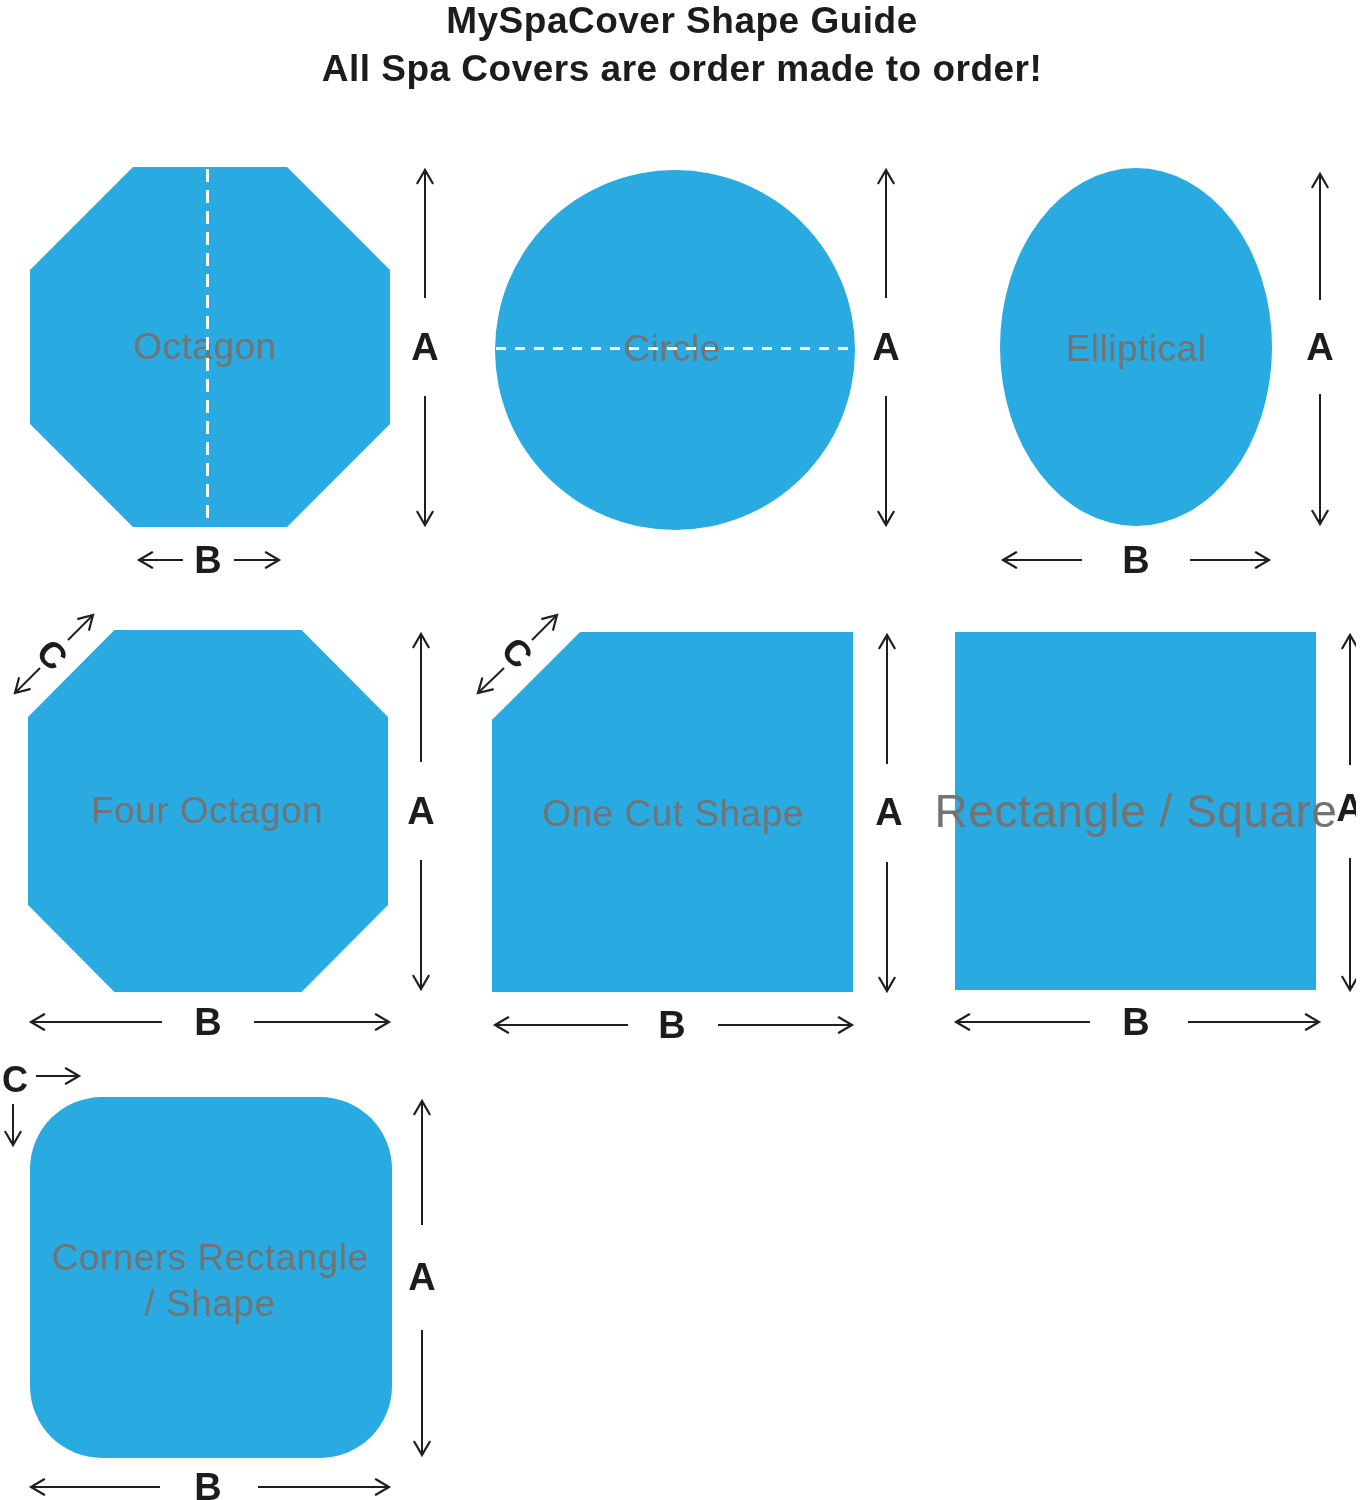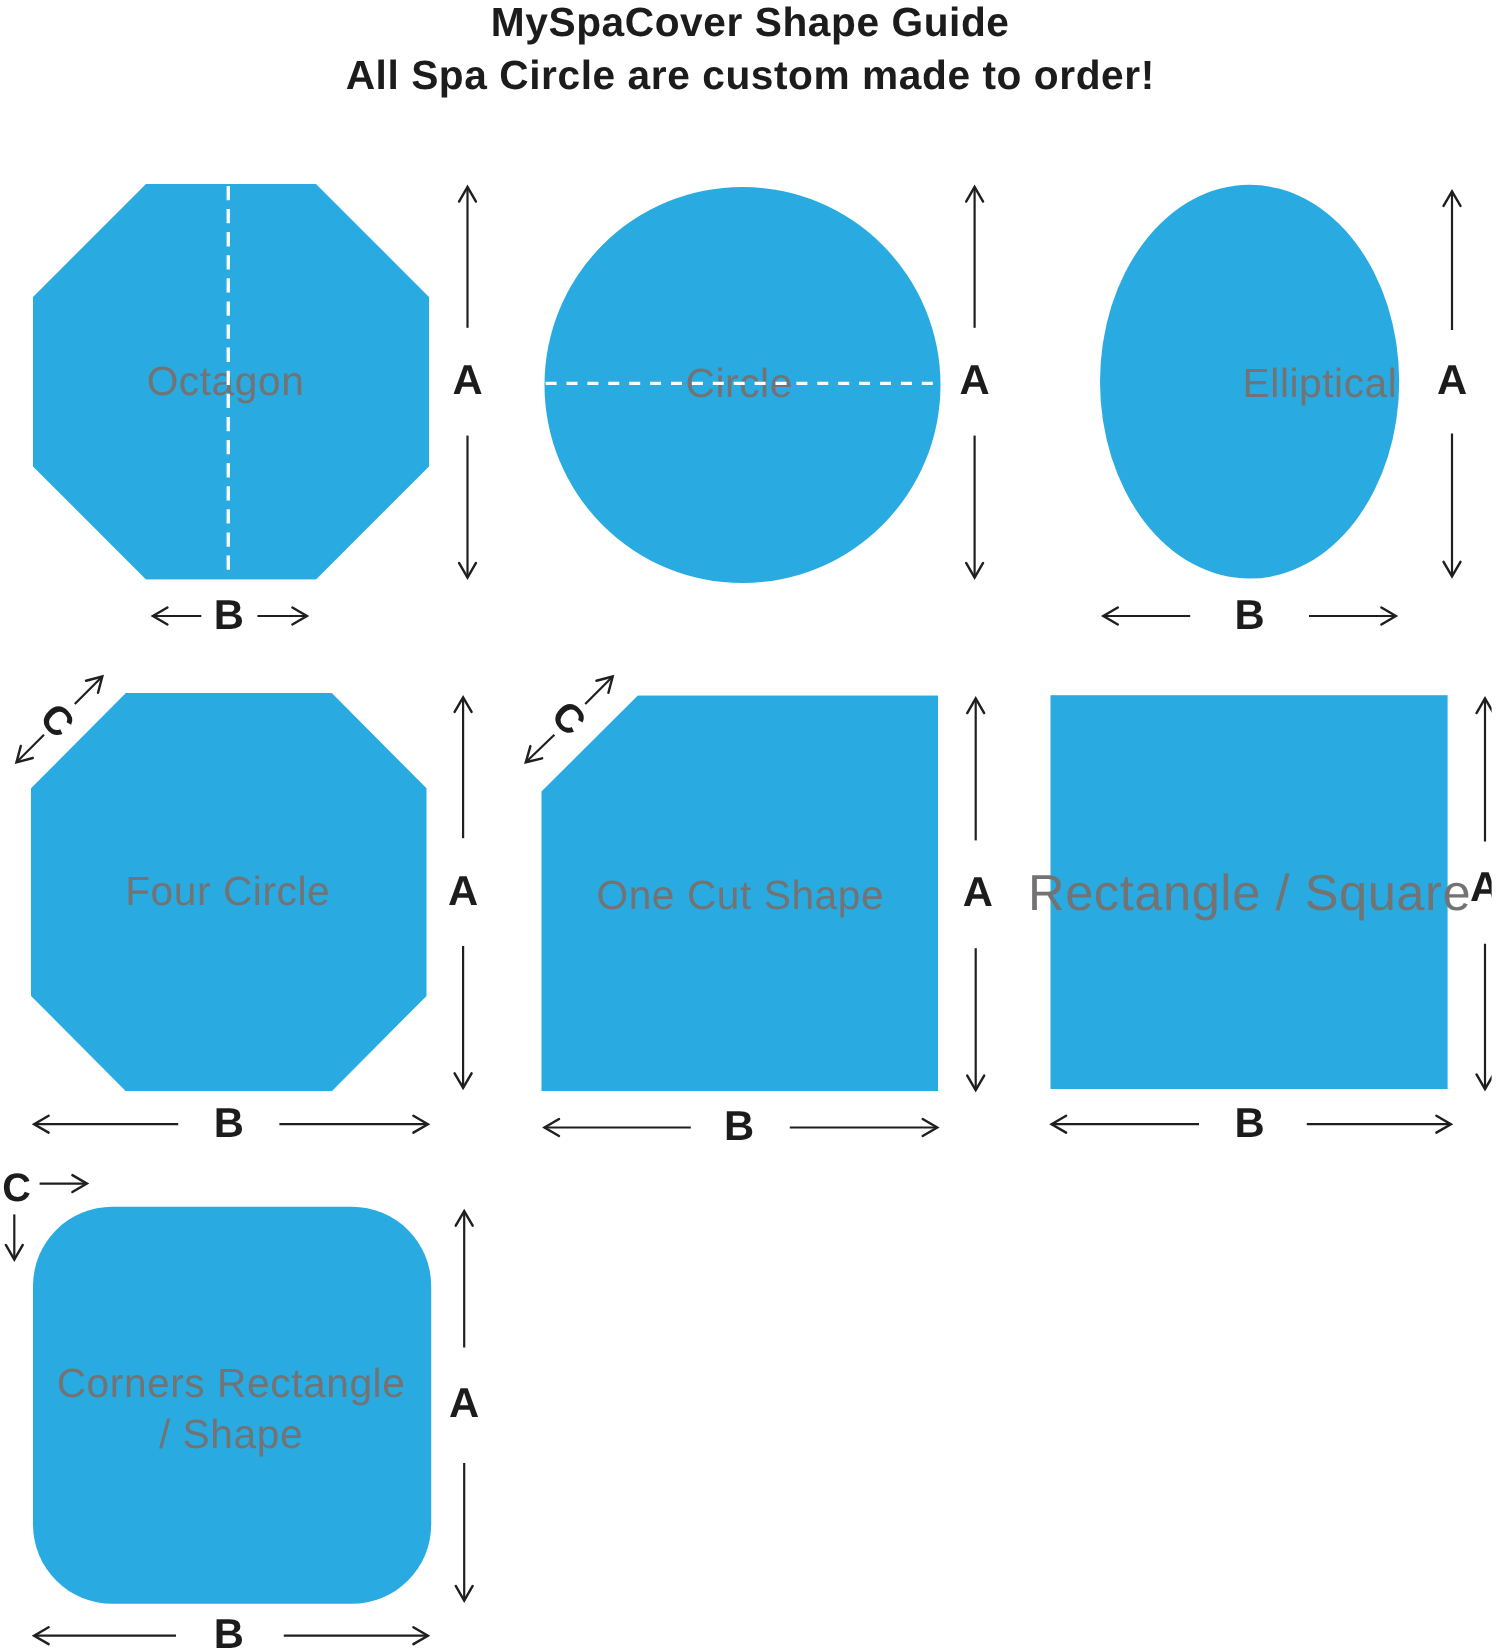--- a/index.html
+++ b/index.html
@@ -36,35 +36,35 @@
   .dim-c-rot{transform:translate(-50%,-50%) rotate(45deg);}
   .overlay{position:absolute;left:0;top:0;z-index:4;pointer-events:none;}
 </style>
 </head>
 <body>
 
 <div class="canvas">
 
   <div class="title-block">
     <div class="title-line">MySpaCover Shape Guide</div>
-    <div class="title-line">All Spa Circle are custom made to order!</div>
+    <div class="title-line">All Spa Covers are order made to order!</div>
   </div>
 
   <div class="shape shape-octagon"></div>
   <div class="shape shape-circle"></div>
   <div class="shape shape-ellipse"></div>
   <div class="shape shape-fourcorners"></div>
   <div class="shape shape-onecut"></div>
   <div class="shape shape-rect"></div>
   <div class="shape shape-rounded"></div>
 
   <div class="shape-label" style="left:205px;top:347px">Octagon</div>
   <div class="shape-label" style="left:672px;top:349px">Circle</div>
-  <div class="shape-label" style="left:1200px;top:349px">Elliptical</div>
-  <div class="shape-label" style="left:207px;top:811px">Four Circle</div>
+  <div class="shape-label" style="left:1136px;top:349px">Elliptical</div>
+  <div class="shape-label" style="left:207px;top:811px">Four Octagon</div>
   <div class="shape-label" style="left:673px;top:814px">One Cut Shape</div>
   <div class="shape-label" style="left:1136px;top:811px;font-size:46px">Rectangle / Square</div>
   <div class="shape-label" style="left:210px;top:1281px">
     <div class="lbl-line">Corners Rectangle</div>
     <div class="lbl-line">/ Shape</div>
   </div>
 
   <div class="dim" style="left:425px;top:347px">A</div>
   <div class="dim" style="left:208px;top:560px">B</div>
   <div class="dim" style="left:886px;top:347px">A</div>

